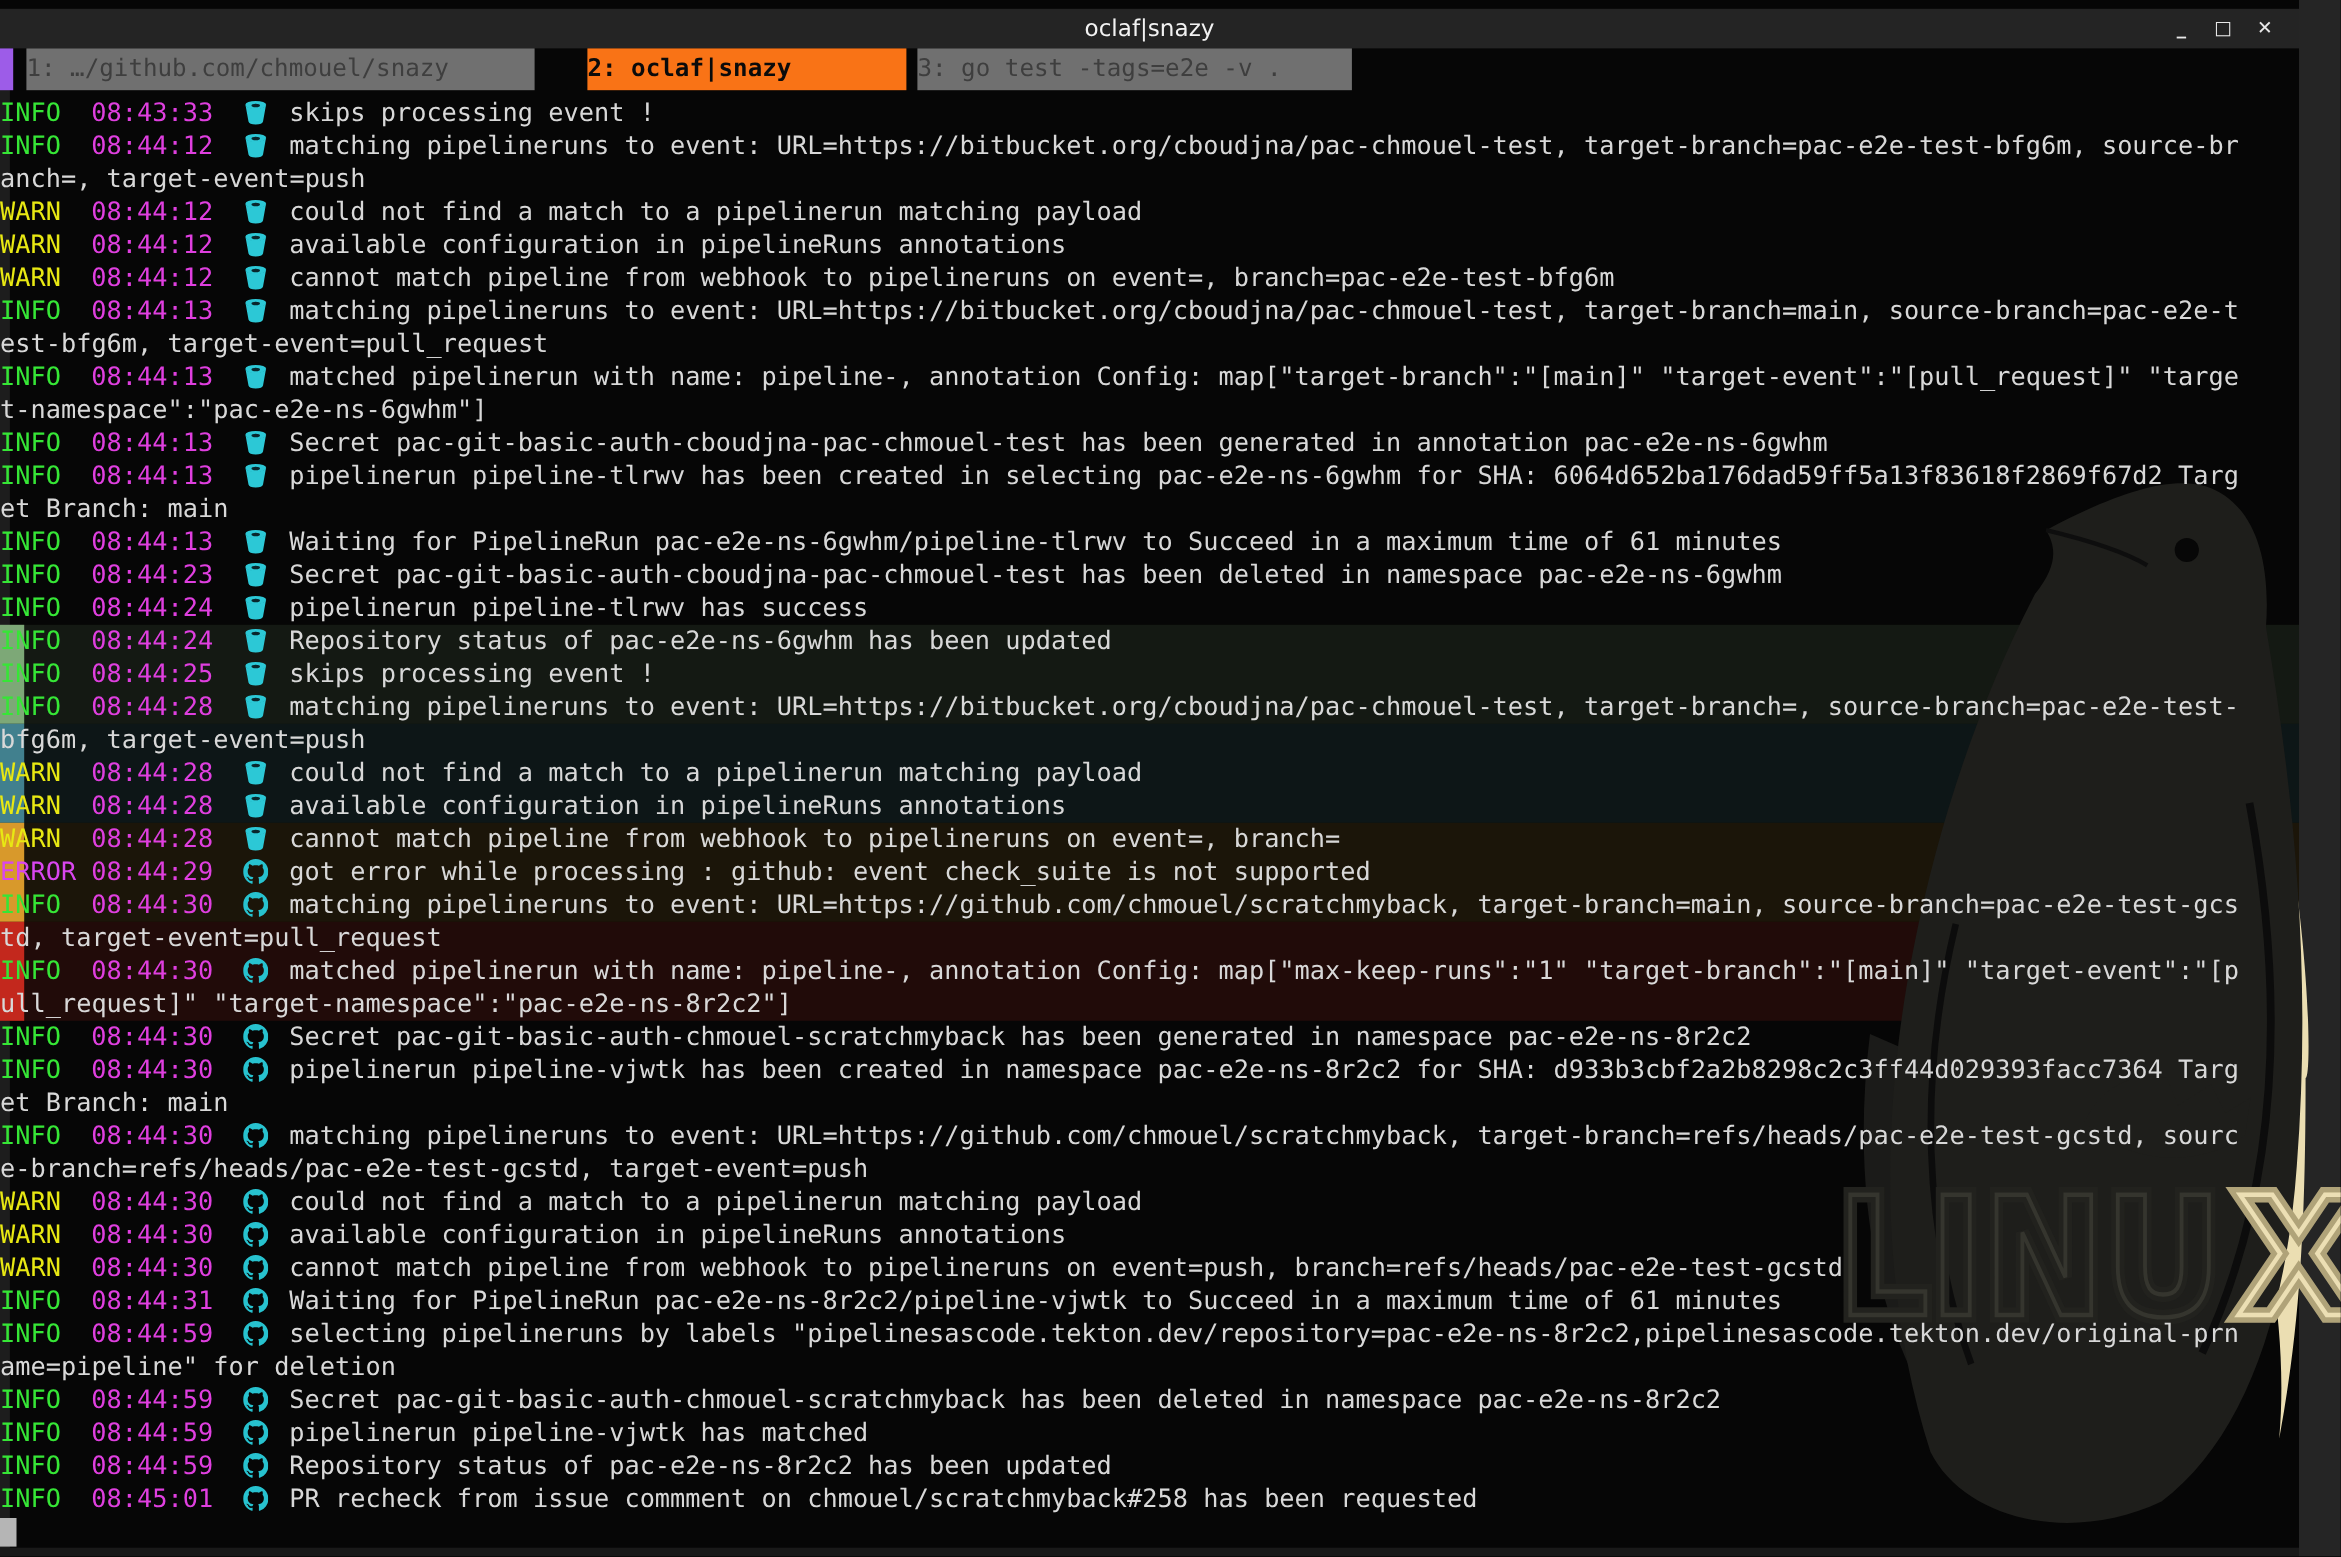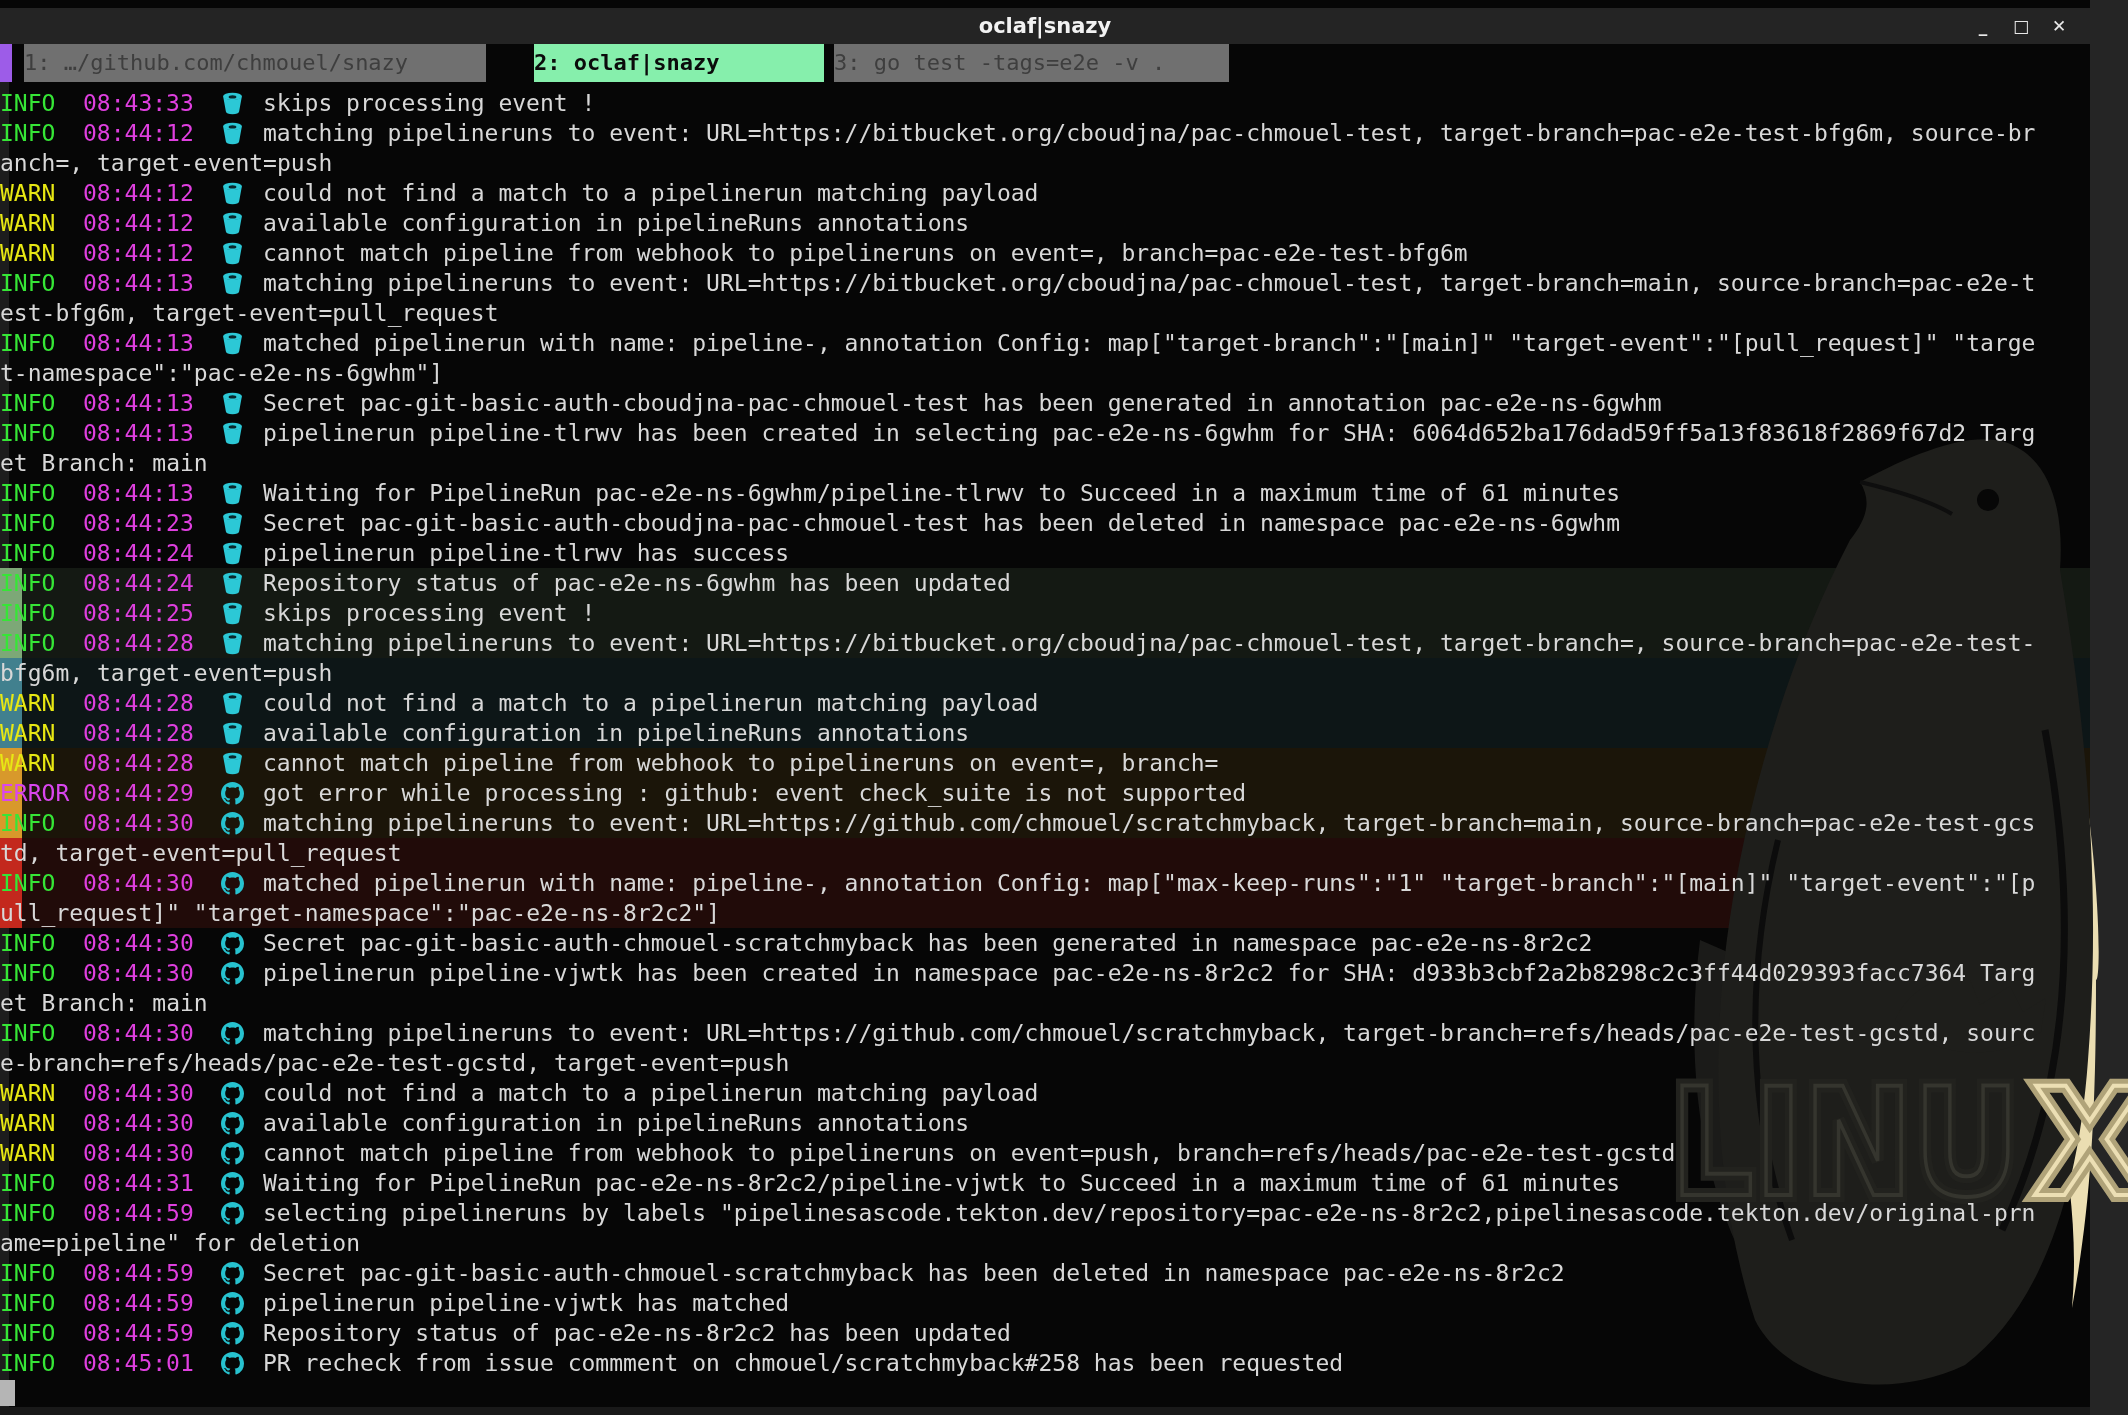--- a/index.html
+++ b/index.html
@@ -4,31 +4,31 @@
 <style>
   html,body{margin:0;padding:0}
   body{
     width:2128px;height:1415px;position:relative;overflow:hidden;
     background:#060606;
     font-family:"DejaVu Sans Mono","Liberation Mono",monospace;
   }
   
   .titlebar{position:absolute;left:0;top:8px;width:2090px;height:36px;background:#242424;z-index:6}
   .title{position:absolute;left:0;right:0;top:0;height:36px;text-align:center;line-height:36px;
-         color:#f2f2f2;font-weight:bold;font-size:21px;font-family:"DejaVu Sans","Liberation Sans",sans-serif}
+         color:#f2f2f2;font-weight:normal;font-size:21px;font-family:"DejaVu Sans","Liberation Sans",sans-serif}
   .win-controls{position:absolute;right:20px;top:0;height:36px;display:flex;gap:16px;align-items:center;
          color:#e8e8e8;font-size:17px;font-weight:bold;font-family:"DejaVu Sans",sans-serif}
   .win-btn{width:22px;text-align:center;cursor:default}
   .right-edge{position:absolute;left:2090px;top:0;width:38px;height:1415px;background:#252525;z-index:3}
   .left-edge{position:absolute;left:0;top:44px;width:9px;height:1371px;background:#1d1d1d;z-index:1}
   .bottom-edge{position:absolute;left:0;top:1407px;width:2090px;height:8px;background:#191919;z-index:5}
   
   .tab{position:absolute;top:44px;height:38px;background:#707070;color:#3e3e3e;
        font-size:22px;line-height:38px;text-align:left;z-index:6;white-space:pre}
-  .tab.active{background:#86efac;color:#0b0b0b;font-weight:bold}
+  .tab.active{background:#f97316;color:#0b0b0b;font-weight:bold}
   #tab1{left:24px;width:462px}
   #tab2{left:534px;width:290px}
   #tab3{left:834px;width:395px}
   .tab-sliver{position:absolute;left:0;top:44px;width:12px;height:38px;background:#9d5ce8;z-index:6}
   
   .band{position:absolute;left:9px;width:2081px;z-index:1}
   .band-green{background:rgba(125,168,119,0.12)}
   .band-teal {background:rgba(65,128,142,0.13)}
   .band-olive{background:rgba(216,153,43,0.10)}
   .band-red  {background:rgba(195,40,29,0.14)}

